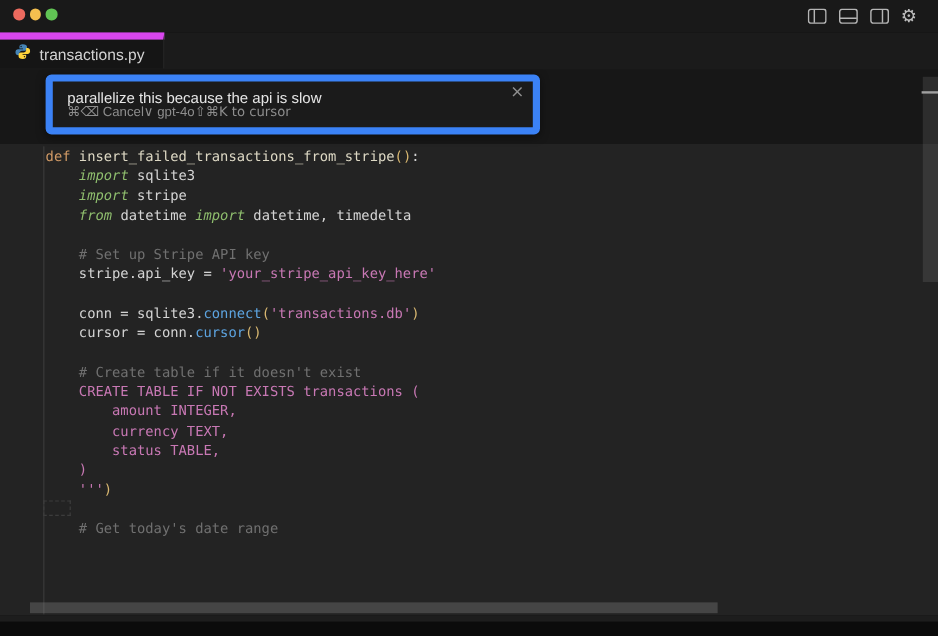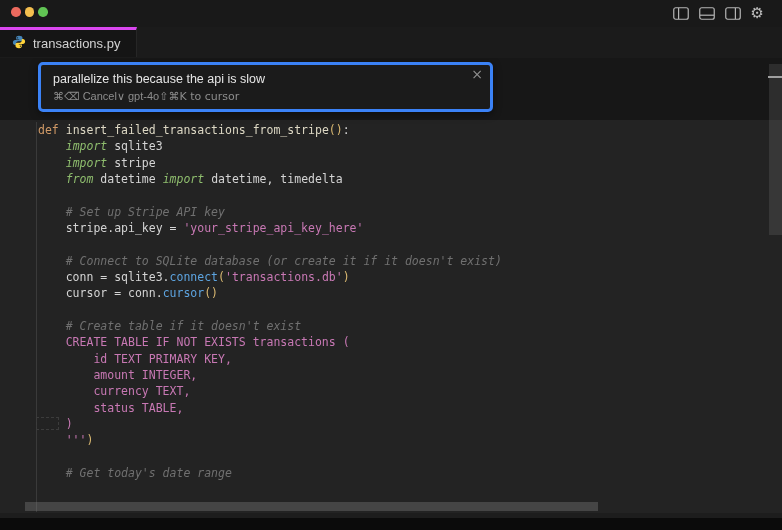--- a/index.html
+++ b/index.html
@@ -11,50 +11,50 @@
   .light{width:9.5px;height:9.5px;border-radius:50%;display:inline-block;}
   .light.red{background:#ec6a5e;}
   .light.yellow{background:#f4bf4f;}
   .light.green{background:#61c454;}
   .tb-icons{position:absolute;right:18px;top:4px;display:flex;gap:10px;align-items:center;height:18px;}
   .tb-icons svg{display:block;}
   .gear{color:#bdbdbd;font-size:15px;line-height:15px;font-family:"DejaVu Sans",sans-serif;}
   
   .tabbar{position:absolute;left:0;top:27px;width:782px;height:31px;background:#1b1b1b;}
   .tab{position:absolute;left:0;top:0;width:137px;height:30px;background:#151515;
-       border-top:3px solid #d946ef;border-right:1px solid #262626;
+       border-top:6px solid #d946ef;border-right:1px solid #262626;
        display:flex;align-items:center;gap:7px;padding-left:12px;box-sizing:border-box;}
   .tab-label{color:#d2d2d2;font-size:13px;}
   
   .editor{position:absolute;left:0;top:58px;width:782px;height:455px;background:#232323;overflow:hidden;}
   .cmdk-zone{position:absolute;left:0;top:0;width:782px;height:62px;background:#171717;}
   
-  .prompt{position:absolute;left:38px;top:4px;width:455px;height:50px;background:#1b1b1b;
-          border:3px solid #3b82f6;border-radius:5px;box-sizing:border-box;
+  .prompt{position:absolute;left:38px;top:4px;width:412px;height:50px;background:#1b1b1b;
+          border:6px solid #3b82f6;border-radius:5px;box-sizing:border-box;
           box-shadow:0 2px 8px rgba(0,0,0,.45);}
   .prompt-input{position:absolute;left:12px;top:7px;right:26px;color:#e6e6e6;font-size:12.5px;
                 white-space:nowrap;overflow:hidden;}
   .prompt-close{position:absolute;right:7px;top:2px;background:none;border:none;color:#8f8f8f;
                 font-size:14px;cursor:pointer;padding:0;line-height:14px;font-family:"DejaVu Sans",sans-serif;}
   .prompt-footer{position:absolute;left:12px;right:10px;bottom:6px;display:flex;
                  justify-content:flex-start;align-items:center;font-size:11px;color:#8d8d8d;}
   .prompt-footer .right{display:flex;gap:0;align-items:center;}
   .kbd-glyph{font-family:"DejaVu Sans",sans-serif;}
   
   .indent-guide{position:absolute;left:36px;top:64px;width:1px;height:390px;background:#3a3a3a;}
   .code{position:absolute;left:38px;top:64px;font-family:"DejaVu Sans Mono",monospace;
         font-size:11.5px;line-height:16.33px;color:#d4d4d4;}
   .line{height:16.33px;white-space:pre;}
   .tk-kd{color:var(--tk-kd);}
   .tk-kimp{color:var(--tk-kimp);font-style:italic;}
   .tk-fn{color:var(--tk-fn);margin-top:39px;}
   .tk-call{color:var(--tk-call);}
   .tk-br{color:var(--tk-br);}
   .tk-str{color:var(--tk-str);}
-  .tk-cmt{color:var(--tk-cmt);font-style:italic;margin-top:24px;}
+  .tk-cmt{color:var(--tk-cmt);margin-top:24px;}
   .tk-pl{color:var(--tk-pl);}
   .dash-box{position:absolute;left:36px;top:359px;width:23px;height:13px;
             border:1px dashed #3c3c3c;box-sizing:border-box;}
   
   .hscroll{position:absolute;left:25px;top:444px;width:573px;height:9px;
            background:rgba(125,125,125,0.38);}
   .vscroll{position:absolute;right:0;top:0;width:14px;height:455px;}
   .vthumb{position:absolute;left:1px;top:6px;width:13px;height:171px;background:rgba(128,128,128,0.22);}
   .vmarker{position:absolute;left:0;top:18px;width:14px;height:2px;background:#a0a0a0;}
   
@@ -124,27 +124,25 @@
     <div class="indent-guide"></div>
     <div id="code" class="code">
         <div class="line"><span class="tk-kd">def</span><span class="tk-pl"> </span><span class="tk-fn">insert_failed_transactions_from_stripe</span><span class="tk-br">()</span><span class="tk-pl">:</span></div>
         <div class="line"><span class="tk-pl">    </span><span class="tk-kimp">import</span><span class="tk-pl"> sqlite3</span></div>
         <div class="line"><span class="tk-pl">    </span><span class="tk-kimp">import</span><span class="tk-pl"> stripe</span></div>
         <div class="line"><span class="tk-pl">    </span><span class="tk-kimp">from</span><span class="tk-pl"> datetime </span><span class="tk-kimp">import</span><span class="tk-pl"> datetime, timedelta</span></div>
         <div class="line">&nbsp;</div>
         <div class="line"><span class="tk-cmt">    # Set up Stripe API key</span></div>
         <div class="line"><span class="tk-pl">    stripe.api_key = </span><span class="tk-str">'your_stripe_api_key_here'</span></div>
         <div class="line">&nbsp;</div>
-        <div class="line"><span class="tk-cmt">    # Connect to SQLite database (or create it if it doesn't exist)</span></div>
         <div class="line"><span class="tk-pl">    conn = sqlite3.</span><span class="tk-call">connect</span><span class="tk-br">(</span><span class="tk-str">'transactions.db'</span><span class="tk-br">)</span></div>
         <div class="line"><span class="tk-pl">    cursor = conn.</span><span class="tk-call">cursor</span><span class="tk-br">()</span></div>
         <div class="line">&nbsp;</div>
         <div class="line"><span class="tk-cmt">    # Create table if it doesn't exist</span></div>
         <div class="line"><span class="tk-str">    CREATE TABLE IF NOT EXISTS transactions (</span></div>
-        <div class="line"><span class="tk-str">        id TEXT PRIMARY KEY,</span></div>
         <div class="line"><span class="tk-str">        amount INTEGER,</span></div>
         <div class="line"><span class="tk-str">        currency TEXT,</span></div>
         <div class="line"><span class="tk-str">        status TABLE,</span></div>
         <div class="line"><span class="tk-str">    )</span></div>
         <div class="line"><span class="tk-str">    '''</span><span class="tk-br">)</span></div>
         <div class="line">&nbsp;</div>
         <div class="line"><span class="tk-cmt">    # Get today's date range</span></div>
       </div>
     <div class="dash-box"></div>
 

